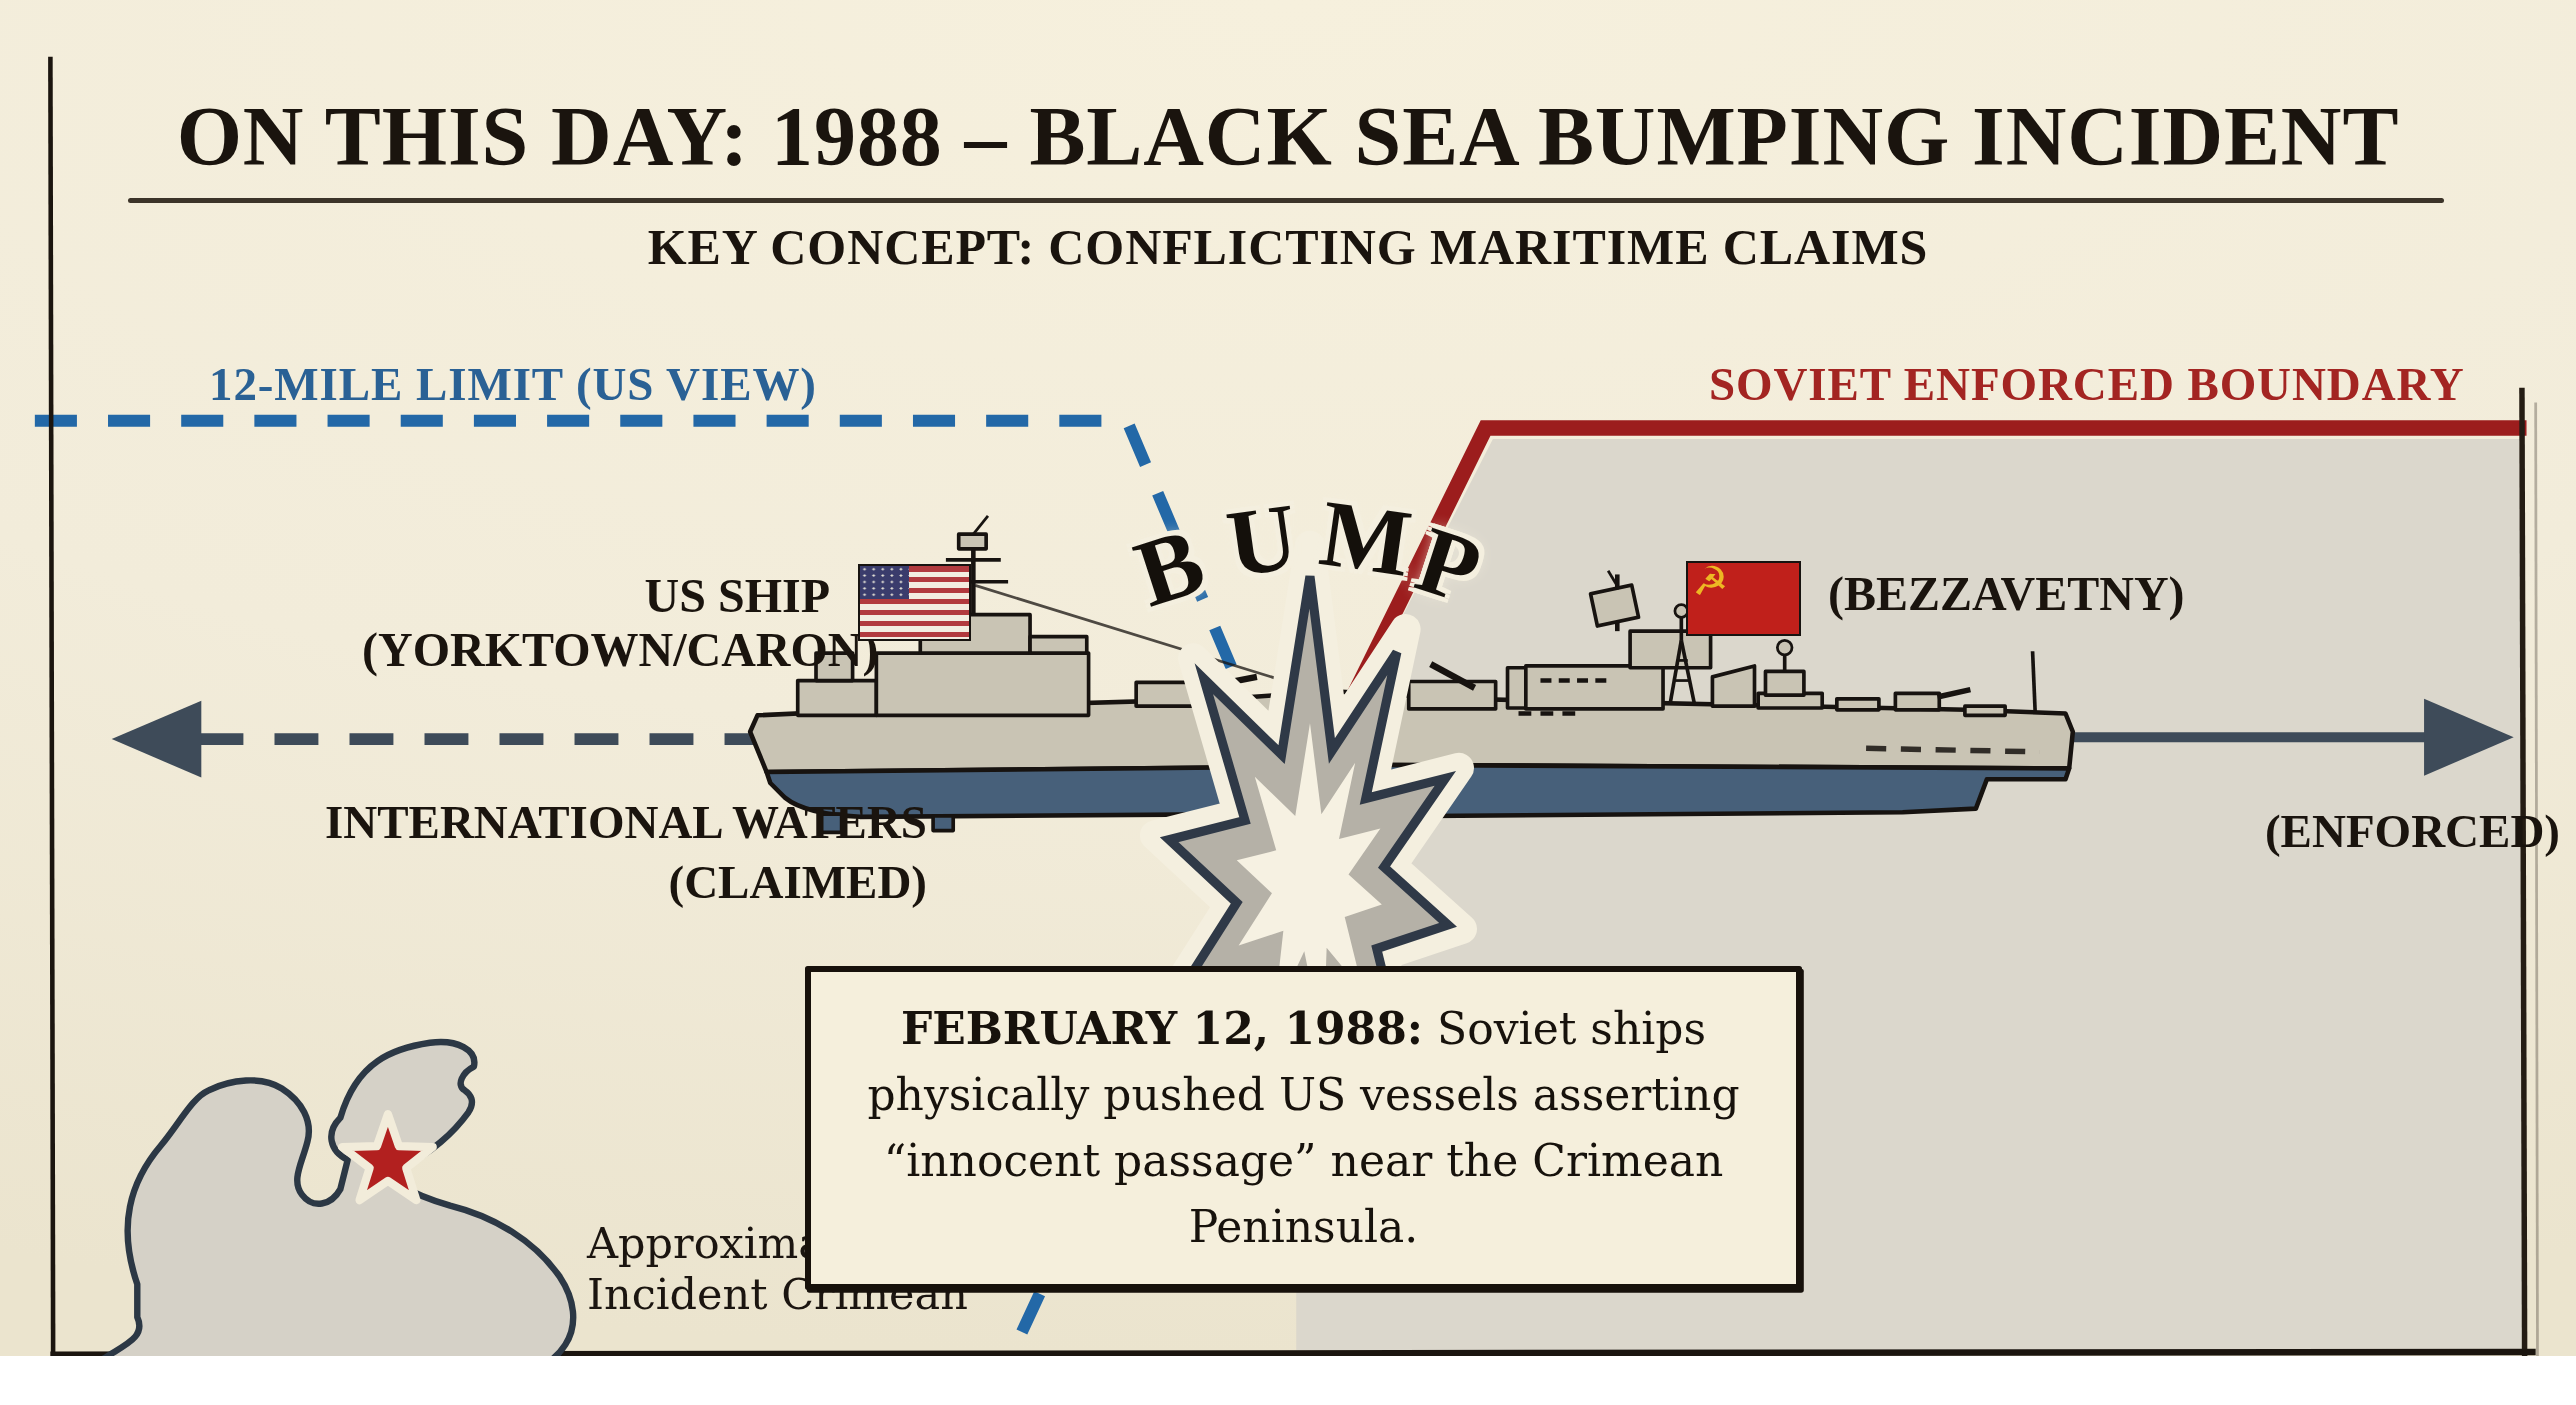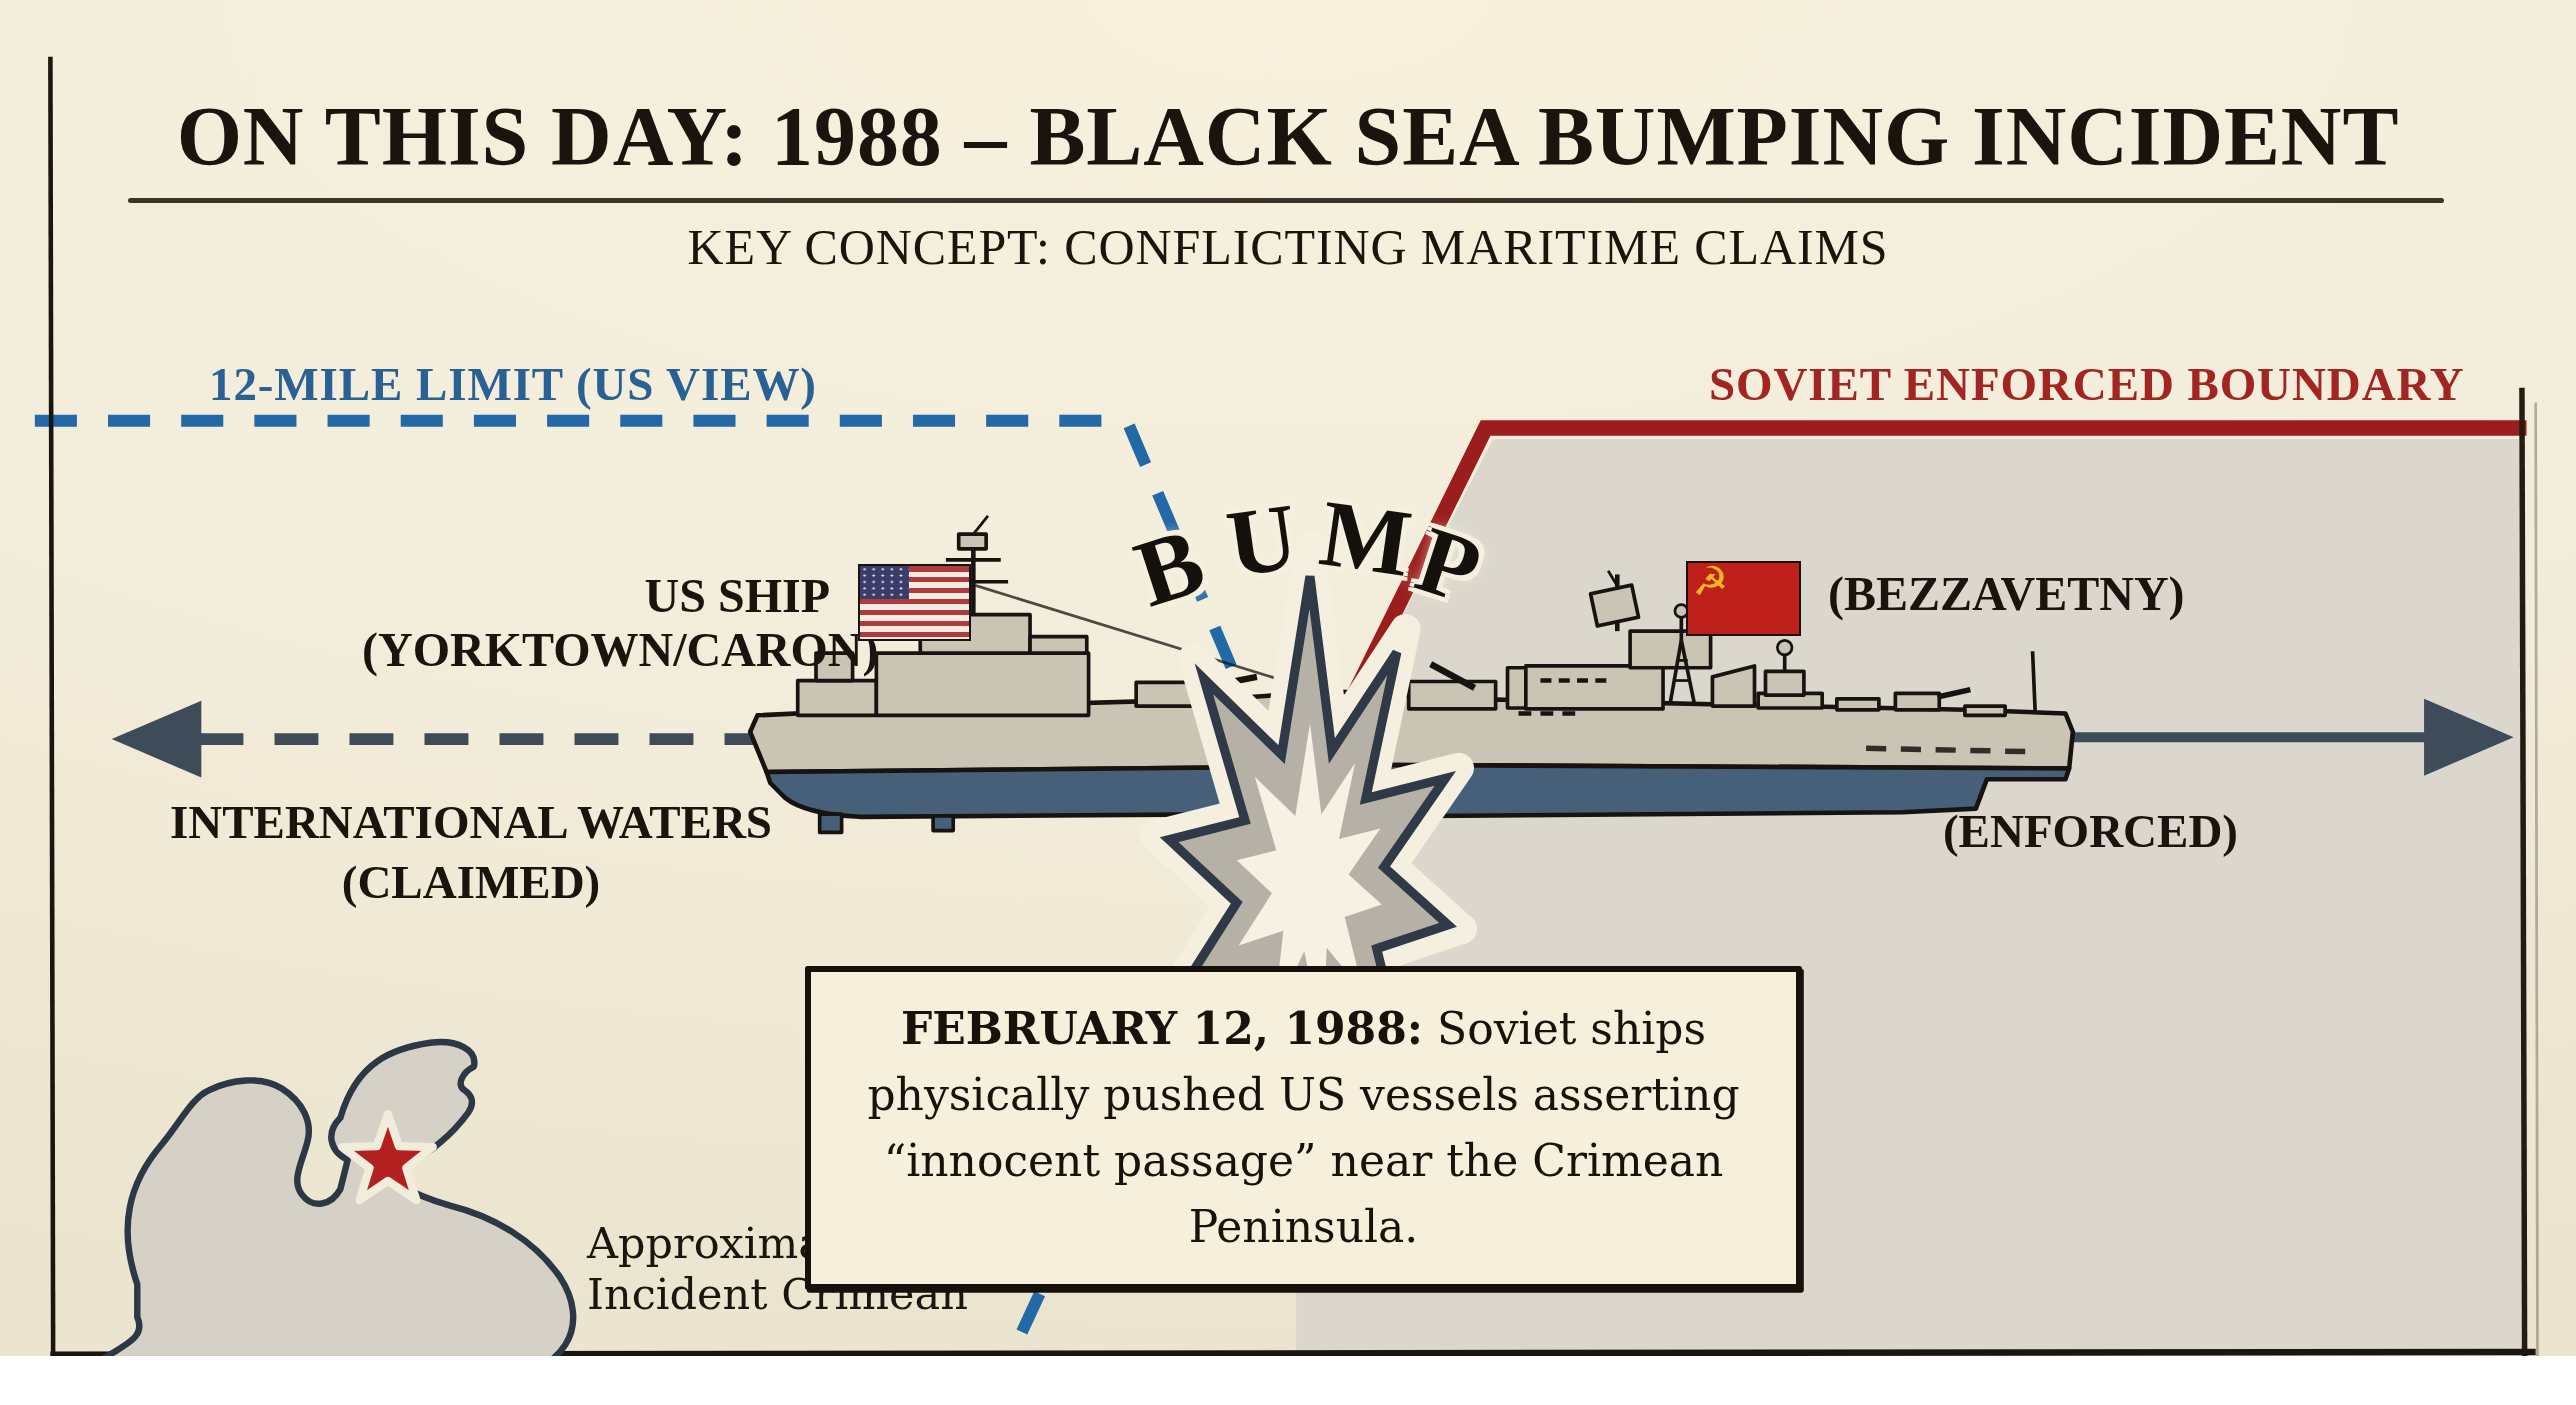--- a/index.html
+++ b/index.html
@@ -5,27 +5,27 @@
   html,body{margin:0;padding:0;}
   body{width:2576px;height:1405px;overflow:hidden;
        font-family:"Liberation Serif",serif;}
   #stage{position:relative;width:2576px;height:1356px;
          background:radial-gradient(130% 100% at 50% 0%, #f6f0dd 0%, #f2ecda 55%, #ebe4ce 100%);
          overflow:hidden;}
   #art{position:absolute;left:0;top:0;z-index:1;}
   .txt{position:absolute;z-index:4;color:#1a140e;}
   .title{top:88px;left:0;width:100%;text-align:center;font-size:84px;font-weight:bold;letter-spacing:0.9px;}
   .divider{position:absolute;top:198px;left:128px;width:2316px;height:4.6px;background:#221a10;opacity:.88;border-radius:2.7px;z-index:4;}
-  .subtitle{top:218px;left:0;width:100%;text-align:center;font-size:50px;font-weight:normal;letter-spacing:0.9px;}
+  .subtitle{top:218px;left:0;width:100%;text-align:center;font-size:50px;font-weight:bold;letter-spacing:0.9px;}
   .us-limit{top:357px;left:209px;font-size:47px;font-weight:bold;color:#2a6195;letter-spacing:0.9px;}
   .sov-limit{top:357px;left:1709px;font-size:47px;font-weight:bold;color:#a32522;letter-spacing:0.9px;}
   .ship-label{font-size:48px;font-weight:bold;line-height:1.12;}
   .us-ship-label{top:569px;left:362px;width:468px;text-align:right;}
   .sov-ship-label{top:567px;left:1828px;text-align:left;}
-  .zone-label{font-size:47px;font-weight:bold;text-align:center;line-height:1.28;}
+  .zone-label{font-size:47px;font-weight:bold;text-align:right;line-height:1.28;padding-left:35px;}
   .zone-left{top:792px;left:50px;width:842px;}
   .zone-right{top:801px;left:1656px;width:869px;}
   .flag{position:absolute;z-index:4;border:2.7px solid #171310;box-sizing:border-box;}
   .flag-us{left:858px;top:564px;width:113px;height:77px;
      background:repeating-linear-gradient(to bottom,#b13a3e 0 5.5px,#f2ede0 5.5px 11px);}
   .flag-us .canton{position:absolute;left:0;top:0;width:49px;height:33px;background:#3a3c6c;
      background-image:radial-gradient(#e9e6da 1.2px,transparent 1.6px);background-size:9.1px 6.4px;}
   .flag-sov{left:1686px;top:561px;width:115px;height:75px;background:#c0201b;}
   .flag-sov .hs{position:absolute;left:4.6px;top:-5.5px;font-size:40px;color:#edb723;font-family:"DejaVu Sans",sans-serif;}
   .bump-letter{position:absolute;z-index:4;font-size:95px;font-weight:bold;color:#14100b;

